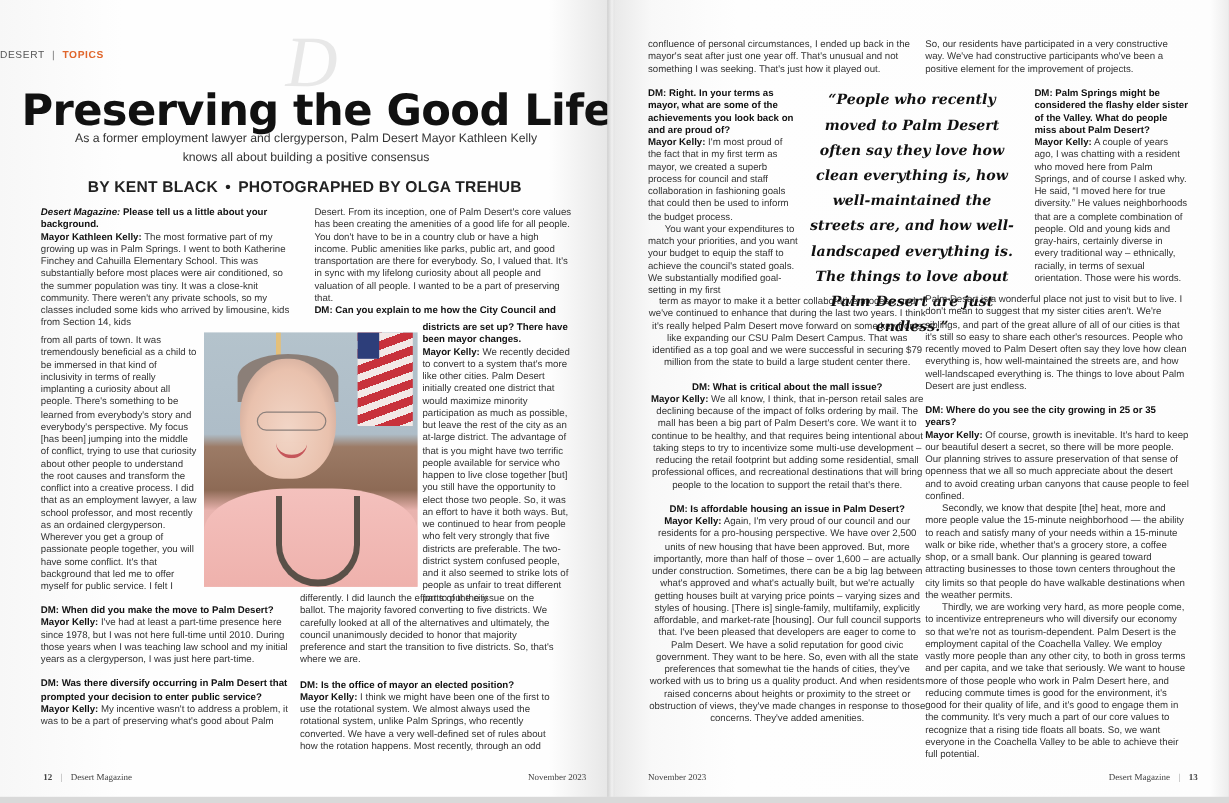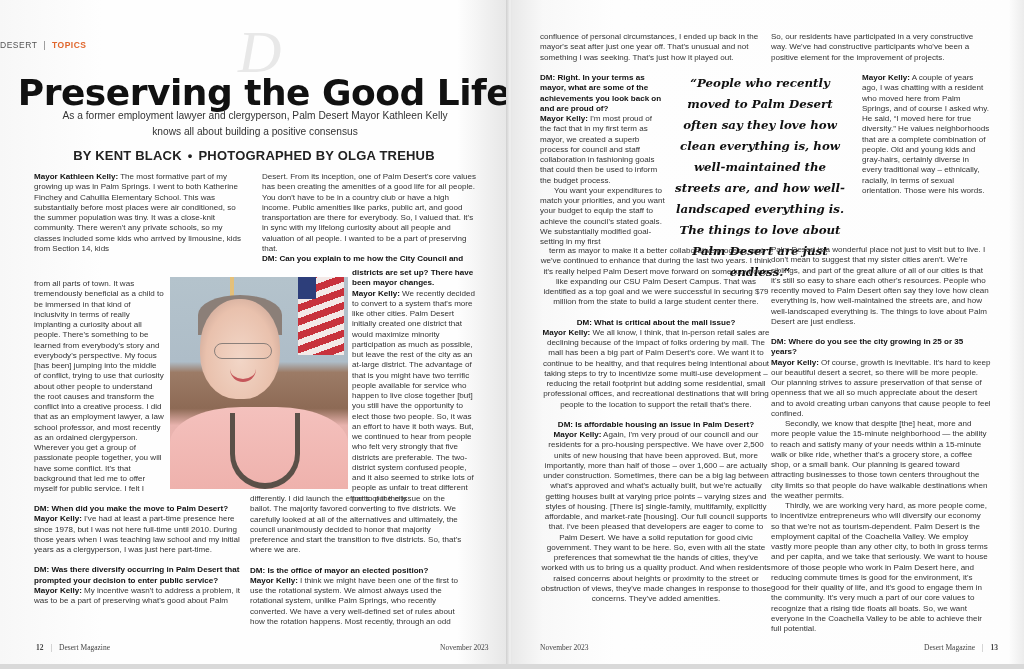--- a/index.html
+++ b/index.html
@@ -80,20 +80,21 @@
   <div class="kicker">
     <span>DESERT</span><span class="sep">|</span><span class="topics">TOPICS</span>
   </div>
   <h1 class="title">Preserving the Good Life</h1>
   <div class="dek">As a former employment lawyer and clergyperson, Palm Desert Mayor Kathleen Kelly knows all about building a positive consensus</div>
   <div class="byline">
     <span>BY KENT BLACK</span><span class="dot">•</span><span>PHOTOGRAPHED BY OLGA TREHUB</span>
   </div>
 
   <div class="col" style="left:34px; top:172px; width:212px;">
+    <p class="q"><i>Desert Magazine:</i><span> Please tell us a little about your background.</span></p>
     <p class="a"><b>Mayor Kathleen Kelly:</b><span> The most formative part of my growing up was in Palm Springs. I went to both Katherine Finchey and Cahuilla Elementary School. This was substantially before most places were air conditioned, so the summer population was tiny. It was a close-knit community. There weren't any private schools, so my classes included some kids who arrived by limousine, kids from Section 14, kids</span></p>
   </div>
   <div class="col" style="left:34px; top:279px; width:130px;">
     <p>from all parts of town. It was tremendously beneficial as a child to be immersed in that kind of inclusivity in terms of really implanting a curiosity about all people. There's something to be learned from everybody's story and everybody's perspective. My focus [has been] jumping into the middle of conflict, trying to use that curiosity about other people to understand the root causes and transform the conflict into a creative process. I did that as an employment lawyer, a law school professor, and most recently as an ordained clergyperson. Wherever you get a group of passionate people together, you will have some conflict. It's that background that led me to offer myself for public service. I felt I</p>
   </div>
   <div class="col" style="left:34px; top:494px; width:212px;">
     <div class="gap"></div>
     <p class="q">DM: When did you make the move to Palm Desert?</p>
     <p class="a"><b>Mayor Kelly:</b><span> I've had at least a part-time presence here since 1978, but I was not here full-time until 2010. During those years when I was teaching law school and my initial years as a clergyperson, I was just here part-time.</span></p>
     <div class="gap"></div>
@@ -156,20 +157,21 @@
   <p class="q">DM: Is affordable housing an issue in Palm Desert?</p>
   <p class="a"><b>Mayor Kelly:</b><span>  Again, I'm very proud of our council and our residents for a pro-housing perspective. We have over 2,500 units of new housing that have been approved. But, more importantly, more than half of those – over 1,600 – are actually under construction. Sometimes, there can be a big lag between what's approved and what's actually built, but we're actually getting houses built at varying price points – varying sizes and styles of housing. [There is] single-family, multifamily, explicitly affordable, and market-rate [housing]. Our full council supports that. I've been pleased that developers are eager to come to Palm Desert. We have a solid reputation for good civic government. They want to be here. So, even with all the state preferences that somewhat tie the hands of cities, they've worked with us to bring us a quality product. And when residents raised concerns about heights or proximity to the street or obstruction of views, they've made changes in response to those concerns. They've added amenities.</span></p>
 </div>
 
 <div class="pullquote">“People who recently moved to Palm Desert often say they love how clean everything is, how well-maintained the streets are, and how well-landscaped everything is. The things to love about Palm Desert are just endless.”</div>
 
 <div class="col" style="left:771px; top:32px; width:218px;">
   <p>So, our residents have participated in a very constructive way. We've had constructive participants who've been a positive element for the improvement of projects.</p>
 </div>
 <div class="col" style="left:862px; top:73px; width:128px;">
+  <p class="q">DM: Palm Springs might be considered the flashy elder sister of the Valley. What do people miss about Palm Desert?</p>
   <p class="a"><b>Mayor Kelly:</b><span>  A couple of years ago, I was chatting with a resident who moved here from Palm Springs, and of course I asked why. He said, “I moved here for true diversity.” He values neighborhoods that are a complete combination of people. Old and young kids and gray-hairs, certainly diverse in every traditional way – ethnically, racially, in terms of sexual orientation. Those were his words.</span></p>
 </div>
 <div class="col" style="left:771px; top:245px; width:220px;">
   <p>Palm Desert is a wonderful place not just to visit but to live. I don't mean to suggest that my sister cities aren't. We're siblings, and part of the great allure of all of our cities is that it's still so easy to share each other's resources. People who recently moved to Palm Desert often say they love how clean everything is, how well-maintained the streets are, and how well-landscaped everything is. The things to love about Palm Desert are just endless.</p>
   <div class="gap"></div>
   <p class="q">DM: Where do you see the city growing in 25 or 35 years?</p>
   <p class="a"><b>Mayor Kelly:</b><span> Of course, growth is inevitable. It's hard to keep our beautiful desert a secret, so there will be more people. Our planning strives to assure preservation of that sense of openness that we all so much appreciate about the desert and to avoid creating urban canyons that cause people to feel confined.</span></p>
   <p class="indent">Secondly, we know that despite [the] heat, more and more people value the 15-minute neighborhood — the ability to reach and satisfy many of your needs within a 15-minute walk or bike ride, whether that's a grocery store, a coffee shop, or a small bank. Our planning is geared toward attracting businesses to those town centers throughout the city limits so that people do have walkable destinations when the weather permits.</p>
   <p class="indent">Thirdly, we are working very hard, as more people come, to incentivize entrepreneurs who will diversify our economy so that we're not as tourism-dependent. Palm Desert is the employment capital of the Coachella Valley. We employ vastly more people than any other city, to both in gross terms and per capita, and we take that seriously. We want to house more of those people who work in Palm Desert here, and reducing commute times is good for the environment, it's good for their quality of life, and it's good to engage them in the community. It's very much a part of our core values to recognize that a rising tide floats all boats. So, we want everyone in the Coachella Valley to be able to achieve their full potential.</p>
 </div>

